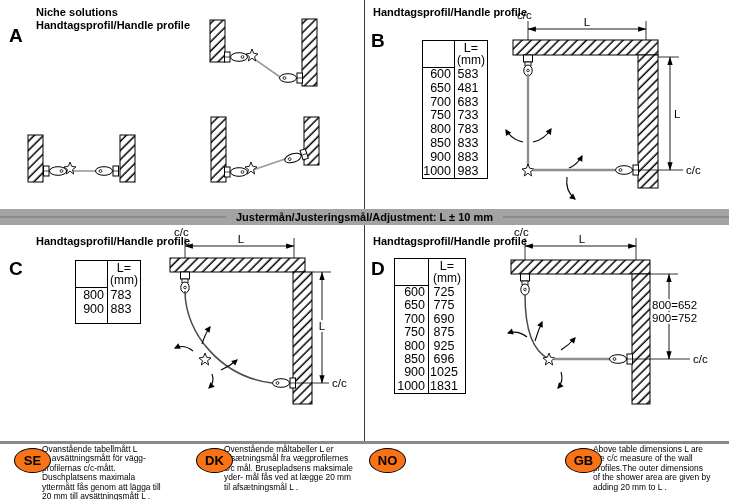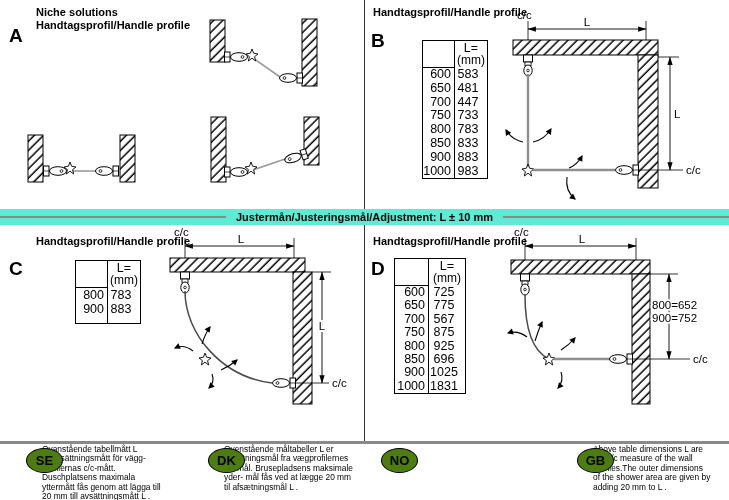--- a/index.html
+++ b/index.html
@@ -4,38 +4,38 @@
 <style>
   html,body{margin:0;padding:0;background:#e8e8e8;}
   .page{position:relative;width:729px;height:500px;background:#fff;overflow:hidden;
         font-family:"Liberation Sans","DejaVu Sans",sans-serif;color:#000;}
   .panel{position:absolute;}
   .panel svg.diagram{position:absolute;left:0;top:0;}
   .panel-title{position:absolute;font-weight:bold;font-size:11px;line-height:13px;white-space:nowrap;}
   .panel-letter{position:absolute;font-weight:bold;font-size:19px;}
   
   .vdiv{position:absolute;left:363.5px;width:1.5px;background:#3a3a3a;}
-  .mid-band{position:absolute;left:0;top:209px;width:729px;height:16px;display:flex;align-items:center;background:#5eead4;}
+  .mid-band{position:absolute;left:0;top:209px;width:729px;height:16px;display:flex;align-items:center;background:#a3a3a3;}
   .mid-band .rule{flex:1;height:2.5px;background:#8a8a8a;}
   .mid-band .mid-text{font-weight:bold;font-size:11px;padding:0 10px;white-space:nowrap;}
   .foot-rule{position:absolute;left:0;top:441px;width:729px;height:2.5px;background:#8a8a8a;}
   
   .dtable{position:absolute;border:1.3px solid #000;background:#fff;box-sizing:border-box;}
   .dtable .hd{display:grid;grid-template-columns:var(--c1) 1fr;height:27px;}
   .dtable .hd .hd-l{border-right:1.3px solid #000;border-bottom:1.3px solid #000;}
   .dtable .hd .hd-r{text-align:center;padding-top:1px;}
   .dtable .hd .hl{display:block;font-size:12.5px;line-height:13px;}
   .dtable .hd .hu{display:block;font-size:12px;line-height:11px;}
   .dtable .rw{display:grid;grid-template-columns:var(--c1) 1fr;font-size:12.5px;}
   .dtable .rw .c1{border-right:1.3px solid #000;text-align:right;padding-right:3px;}
   .dtable .rw .c2{text-align:center;padding-right:6px;}
   
   .note{position:absolute;top:445px;width:170px;}
-  .badge{position:absolute;left:12px;top:3px;width:37px;height:25px;border:1.7px solid #000;border-radius:50%;
-         display:flex;align-items:center;justify-content:center;font-weight:bold;font-size:13px;background:#4d7c0f;box-sizing:border-box;}
+  .badge{position:absolute;left:0;top:3px;width:37px;height:25px;border:1.7px solid #000;border-radius:50%;
+         display:flex;align-items:center;justify-content:center;font-weight:bold;font-size:13px;background:#f97316;box-sizing:border-box;}
   .ntext{margin-left:28px;font-size:8.4px;line-height:9.4px;white-space:pre-line;}
   
   .wall{fill:url(#hatch);stroke:#000;stroke-width:1;}
   .glass{stroke:#8f8f8f;stroke-width:2.4;fill:none;}
   .glass-thin{stroke:#4a4a4a;stroke-width:1.5;fill:none;}
   .adoor{stroke:#9a9a9a;stroke-width:1.6;fill:none;}
   .dim{stroke:#000;stroke-width:0.9;fill:none;}
   .ext{stroke:#000;stroke-width:0.8;fill:none;}
   .swing{stroke:#000;stroke-width:1.1;fill:none;}
   text.dlab{font-family:"Liberation Sans","DejaVu Sans",sans-serif;font-size:11.5px;fill:#000;}
@@ -153,21 +153,21 @@
       <div class="rw" style="height:13.8px;line-height:13.8px">
           <span class="c1">600</span>
           <span class="c2">583</span>
         </div>
       <div class="rw" style="height:13.8px;line-height:13.8px">
           <span class="c1">650</span>
           <span class="c2">481</span>
         </div>
       <div class="rw" style="height:13.8px;line-height:13.8px">
           <span class="c1">700</span>
-          <span class="c2">447</span>
+          <span class="c2">683</span>
         </div>
       <div class="rw" style="height:13.8px;line-height:13.8px">
           <span class="c1">750</span>
           <span class="c2">733</span>
         </div>
       <div class="rw" style="height:13.8px;line-height:13.8px">
           <span class="c1">800</span>
           <span class="c2">783</span>
         </div>
       <div class="rw" style="height:13.8px;line-height:13.8px">
@@ -277,21 +277,21 @@
       <div class="rw" style="height:13.4px;line-height:13.4px">
           <span class="c1">600</span>
           <span class="c2">725</span>
         </div>
       <div class="rw" style="height:13.4px;line-height:13.4px">
           <span class="c1">650</span>
           <span class="c2">775</span>
         </div>
       <div class="rw" style="height:13.4px;line-height:13.4px">
           <span class="c1">700</span>
-          <span class="c2">567</span>
+          <span class="c2">690</span>
         </div>
       <div class="rw" style="height:13.4px;line-height:13.4px">
           <span class="c1">750</span>
           <span class="c2">875</span>
         </div>
       <div class="rw" style="height:13.4px;line-height:13.4px">
           <span class="c1">800</span>
           <span class="c2">925</span>
         </div>
       <div class="rw" style="height:13.4px;line-height:13.4px">

